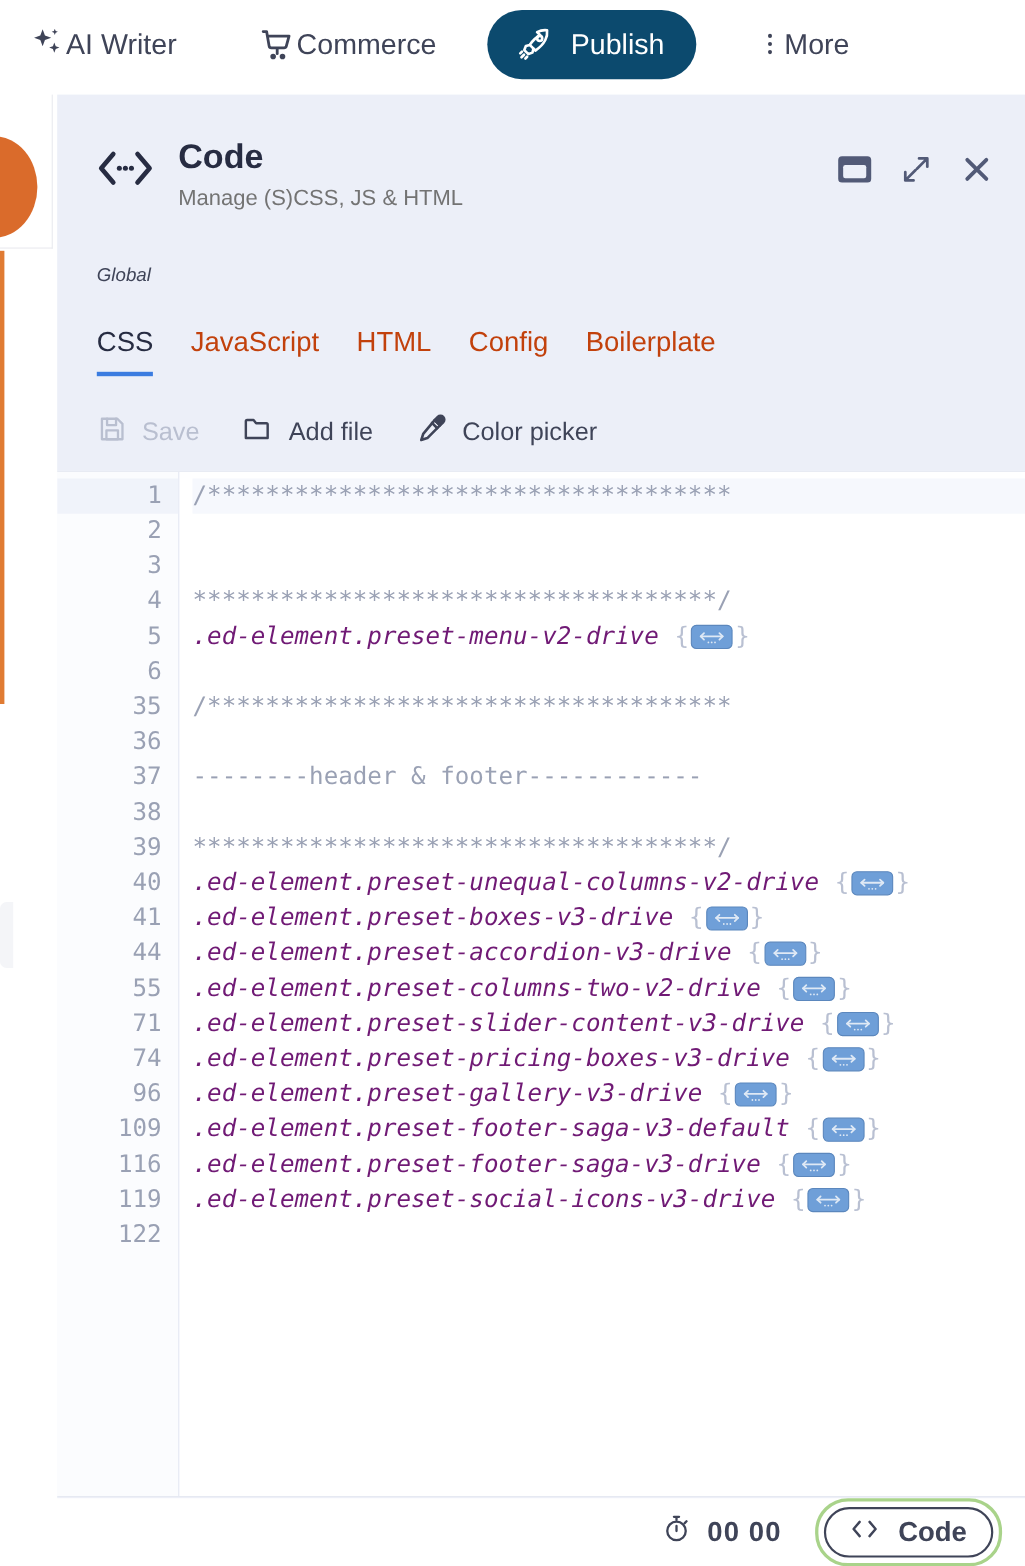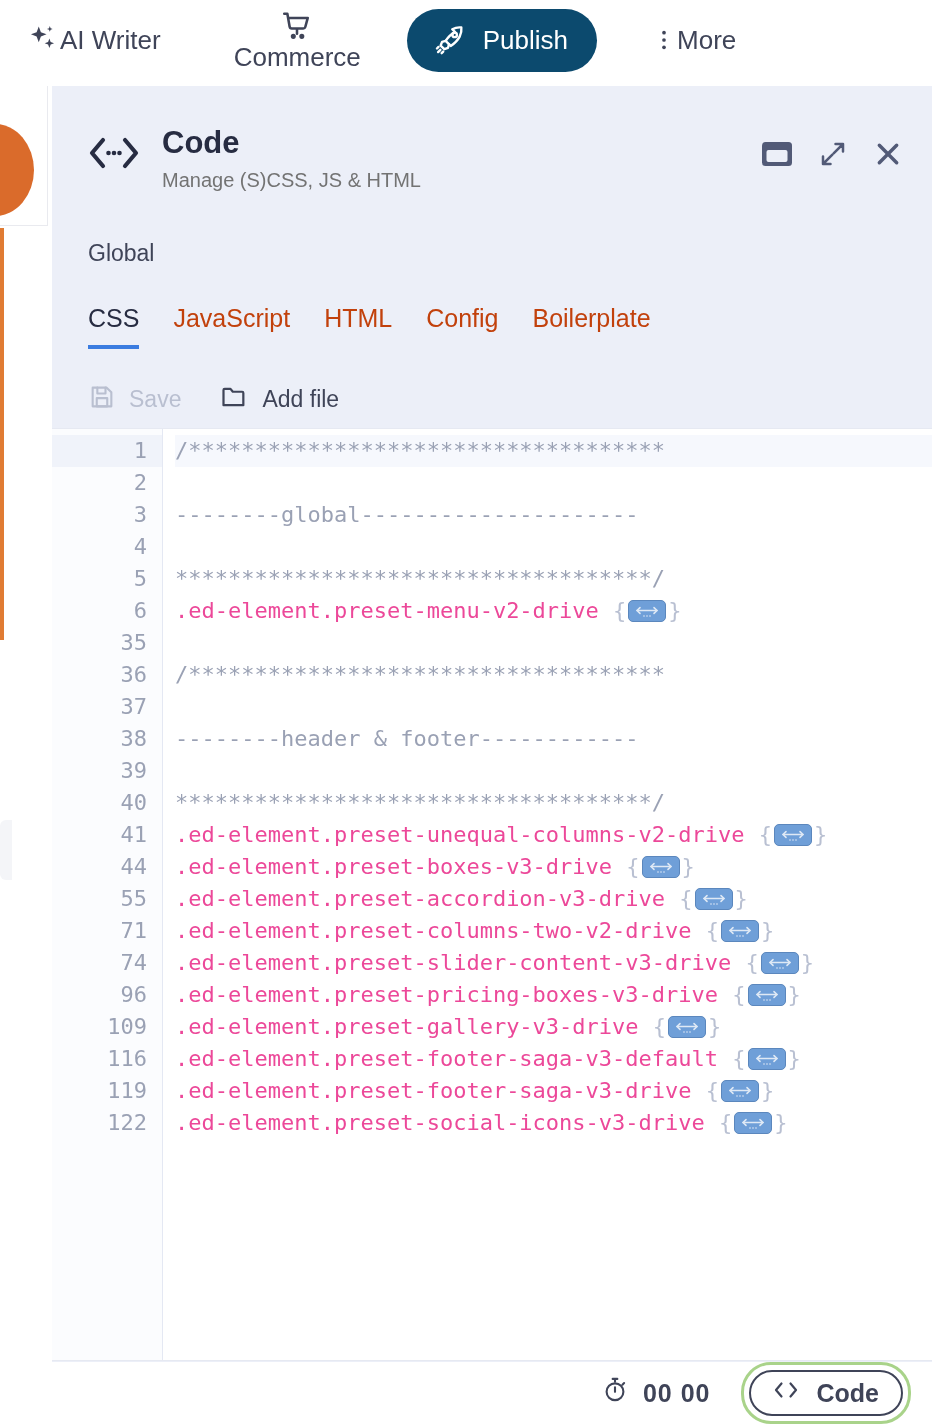--- a/index.html
+++ b/index.html
@@ -17,21 +17,21 @@
     position: absolute; left:0; top:0; width:932px; height:80px;
     background:#ffffff;
     display:flex; align-items:center;
   }
   .nav-item {
     display:flex; align-items:center; gap:0;
     color:#3f4458; font-size:26px; font-weight:400;
     cursor:pointer; user-select:none;
   }
   .nav-ai     { margin-left:26px; }
-  .nav-comm   { margin-left:73px;flex-direction:column; }
+  .nav-comm   { margin-left:73px; }
   .nav-more   { margin-left:54px; }
   .nav-icon { display:flex; align-items:center; justify-content:center; }
   .publish-btn {
     margin-left:46px;
     display:flex; align-items:center; gap:16px;
     background:#0c4a6e; color:#ffffff;
     border-radius:34px; height:63px; padding:0 29px 0 26px;
     font-size:26px; cursor:pointer; user-select:none;
   }
 
@@ -64,21 +64,21 @@
   .panel-icon { margin-top:6px; margin-right:22px; }
   .panel-title { font-size:31px; color:#272c42; font-weight:700; line-height:1.1; }
   .panel-sub { font-size:20px; color:#737373; margin-top:9px; }
   .panel-actions {
     position:absolute; right:28px; top:52px;
     display:flex; align-items:center; gap:24px;
   }
   .panel-actions .act { cursor:pointer; display:flex; align-items:center; }
 
   .scope-row { padding:48px 0 0 36px; }
-  .scope-label { font-size:23px; color:#3f4458; }
+  .scope-label { font-size:17px; color:#3f4458;font-style:italic; }
 
   .tabs {
     display:flex; align-items:flex-start; gap:34px;
     padding:38px 0 0 36px;
   }
   .tab {
     font-size:25px; color:#c2410c; padding-bottom:12px;
     border-bottom:4px solid transparent; cursor:pointer; user-select:none;
     line-height:1.1;
   }
@@ -118,21 +118,21 @@
     flex:1 1 auto; padding-top:6px; padding-left:12px; overflow:hidden;
   }
   .code .cl {
     font-family:"DejaVu Sans Mono", monospace;
     font-size:22px; line-height:32px; height:32px;
     white-space:pre; color:#3f4458;
     display:flex; align-items:center;
   }
   .code .cl.active { background:#f6f8fd; }
   .cmt { color:#9aa1b4; }
-  .sel { color:#ec4899; }
+  .sel { color:#701a75;font-style:italic; }
   .brace { color:#b9c0d2; margin:0 1px; }
 
   .fold {
     display:inline-flex; align-items:center; justify-content:center;
     width:38px; height:22px; border-radius:5px;
     background:#6f9fd8; border:1px solid #5b87bd;
     vertical-align:middle; margin:0 1px;
     cursor:pointer;
   }
   .fold svg { display:block; }
@@ -285,20 +285,30 @@
 
       <div class="tool">
         <span>
           <svg width="30" height="28" viewBox="0 0 24 24" fill="none" stroke="#3f4458" stroke-width="1.9" stroke-linecap="round" stroke-linejoin="round">
             <path d="M3 19V6a1 1 0 0 1 1-1h5l2 2.5h8a1 1 0 0 1 1 1V19a0 0 0 0 1 0 0H3z"></path>
           </svg>
         </span>
         <span>Add file</span>
       </div>
 
+      <div class="tool">
+        <span>
+          <svg width="30" height="30" viewBox="0 0 24 24" fill="none" stroke="#3f4458" stroke-width="1.9" stroke-linecap="round" stroke-linejoin="round">
+            <path d="M16.8 3.2a2.7 2.7 0 0 1 3.9 3.9l-2.3 2.3-3.9-3.9 2.3-2.3z" fill="#3f4458"></path>
+            <path d="M14.5 5.5l3.9 3.9L9.2 18.6 4.8 20l1.4-4.4 8.3-10.1z"></path>
+            <path d="M12.6 7.6l3.7 3.7"></path>
+          </svg>
+        </span>
+        <span>Color picker</span>
+      </div>
     </div>
 
     <div class="editor">
       <div class="gutter" id="gutter">
           <div class="ln active">1</div>
           <div class="ln">2</div>
           <div class="ln">3</div>
           <div class="ln">4</div>
           <div class="ln">5</div>
           <div class="ln">6</div>
@@ -315,21 +325,20 @@
           <div class="ln">74</div>
           <div class="ln">96</div>
           <div class="ln">109</div>
           <div class="ln">116</div>
           <div class="ln">119</div>
           <div class="ln">122</div>
         </div>
       <div class="code" id="codearea">
           <div class="cl active"><span class="cmt">/************************************</span></div>
           <div class="cl">&nbsp;</div>
-          <div class="cl"><span class="cmt">--------global---------------------</span></div>
           <div class="cl">&nbsp;</div>
           <div class="cl"><span class="cmt">************************************/</span></div>
           <div class="cl"><span class="sel">.ed-element.preset-menu-v2-drive </span><span class="brace">{</span><span class="fold"><svg width="26" height="13" viewBox="0 0 26 13" fill="none" stroke="#dfe9f5" stroke-width="1.6" stroke-linecap="round" stroke-linejoin="round">
                 <path d="M3 5.5h20"></path>
                 <path d="M6 2.6 3 5.5l3 2.9"></path>
                 <path d="M20 2.6l3 2.9-3 2.9"></path>
                 <circle cx="10" cy="11" r="0.8" fill="#dfe9f5" stroke="none"></circle>
                 <circle cx="13" cy="11" r="0.8" fill="#dfe9f5" stroke="none"></circle>
                 <circle cx="16" cy="11" r="0.8" fill="#dfe9f5" stroke="none"></circle>
               </svg></span><span class="brace">}</span></div>

